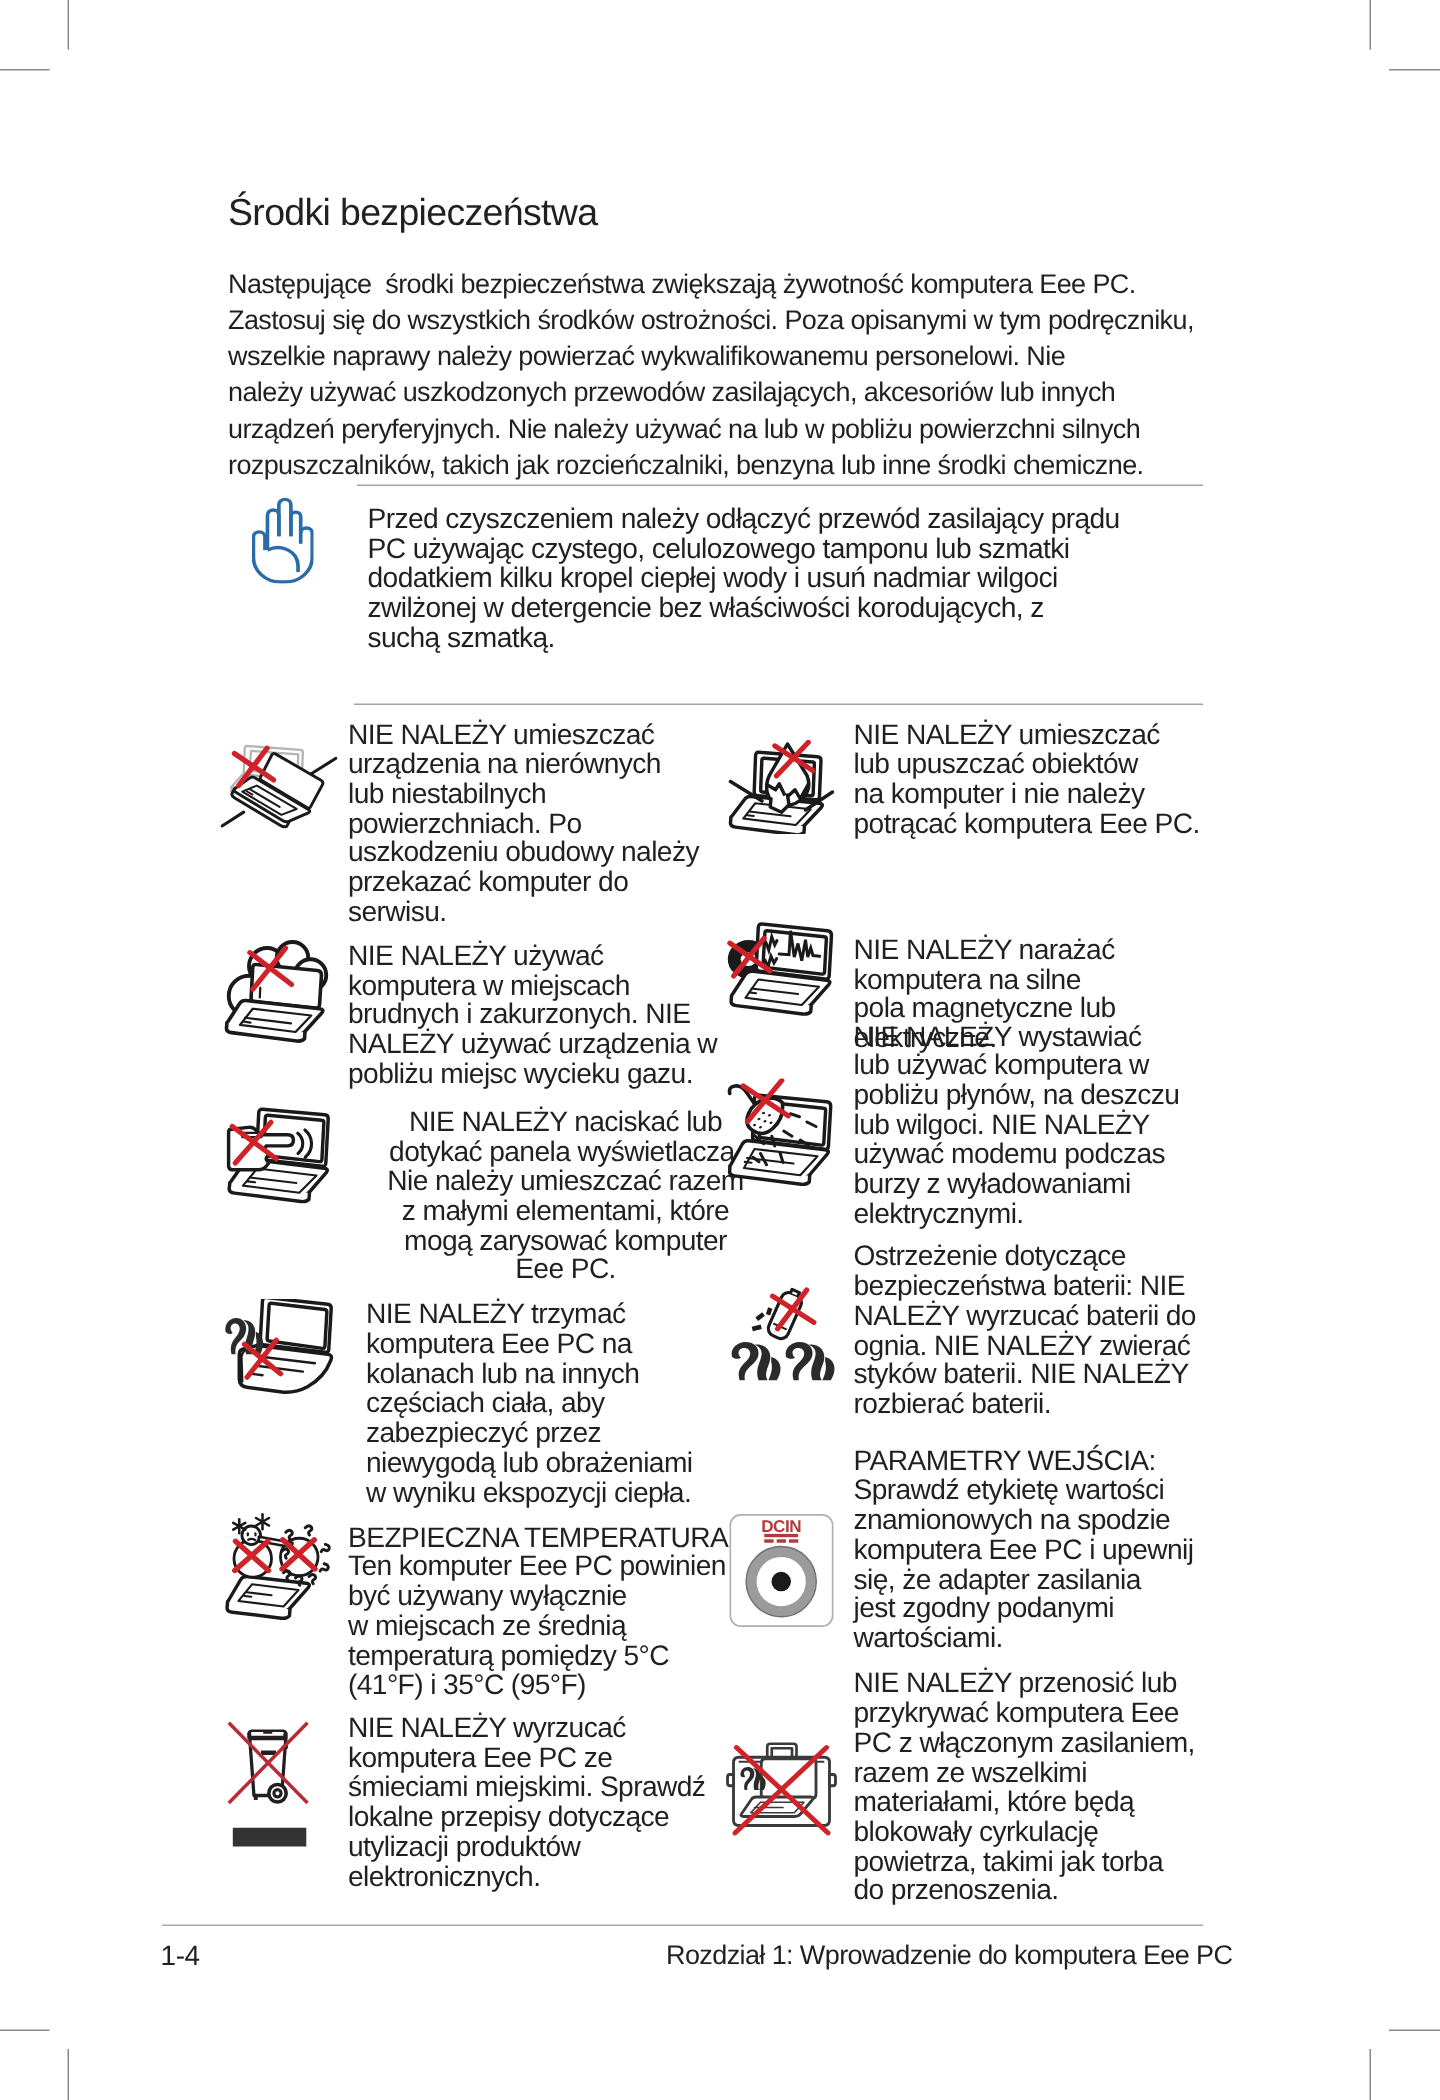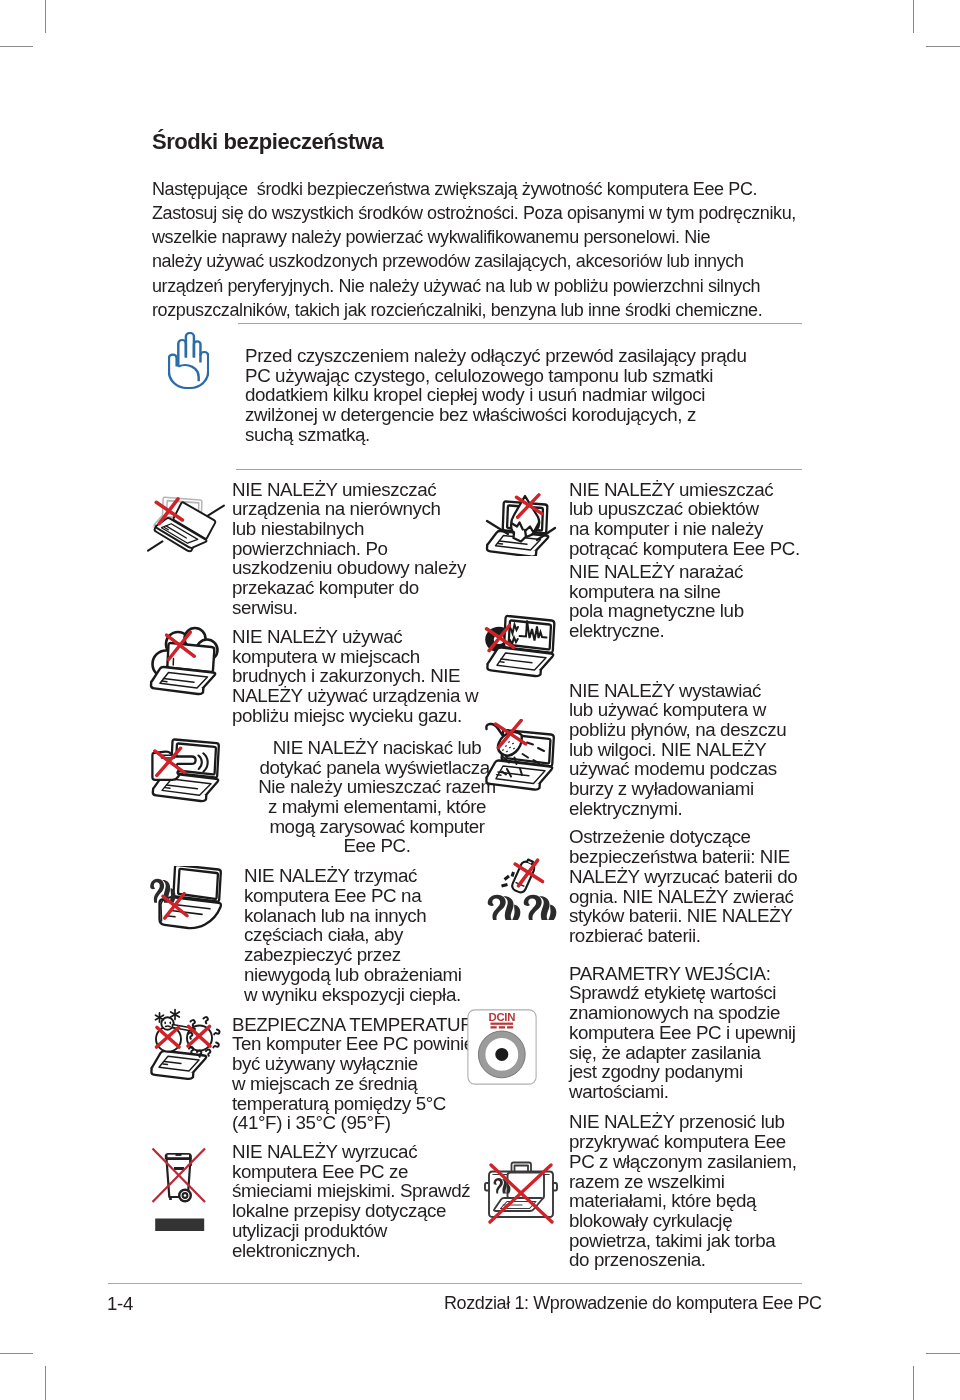--- a/index.html
+++ b/index.html
@@ -2,21 +2,21 @@
 <html><head>
 <meta charset="utf-8">
 <title>Srodki bezpieczenstwa</title>
 <style>
   html,body{margin:0;padding:0;background:#ffffff;}
   body{width:960px;height:1400px;overflow:hidden;position:relative;
        font-family:"Liberation Sans",sans-serif;color:#231f20;}
   .page{position:absolute;left:0;top:0;width:960px;height:1400px;background:#fff;}
   .crop{position:absolute;background:#8a8a8a;}
   .title{position:absolute;left:152px;top:130px;margin:0;
-         font-size:22px;font-weight:bold;letter-spacing:-0.45px;line-height:24.7px;white-space:nowrap;}
+         font-size:25px;font-weight:normal;letter-spacing:-0.45px;line-height:24.7px;white-space:nowrap;}
   .intro{position:absolute;left:152px;top:176.5px;width:700px;
          font-size:18px;letter-spacing:-0.4px;line-height:24.28px;}
   .rule{position:absolute;height:1.1px;background:#a3a3a3;}
   .ic{position:absolute;overflow:visible;}
   .tx{position:absolute;font-size:18.8px;letter-spacing:-0.4px;line-height:19.72px;}
   .ln{display:block;white-space:pre;}
   .ftline{position:absolute;left:108px;top:1283px;width:694px;height:1.1px;background:#a9a9a9;}
   .ftl{position:absolute;left:107px;top:1292.5px;font-size:18.6px;letter-spacing:-0.25px;}
   .ftr{position:absolute;left:428px;top:1292.5px;font-size:18px;letter-spacing:-0.4px;white-space:nowrap;margin-left:16px;}
 </style>
@@ -63,21 +63,21 @@
       <span class="ln">Zastosuj się do wszystkich środków ostrożności. Poza opisanymi w tym podręczniku,</span>
       <span class="ln">wszelkie naprawy należy powierzać wykwalifikowanemu personelowi. Nie</span>
       <span class="ln">należy używać uszkodzonych przewodów zasilających, akcesoriów lub innych</span>
       <span class="ln">urządzeń peryferyjnych. Nie należy używać na lub w pobliżu powierzchni silnych</span>
       <span class="ln">rozpuszczalników, takich jak rozcieńczalniki, benzyna lub inne środki chemiczne.</span>
     </div>
 
   <div class="rule" style="left:238px;top:323px;width:564px;"></div>
   <div class="rule" style="left:236px;top:469px;width:566px;"></div>
 
-  <div class="tx" style="left:245px;top:346px;width:560px;line-height:19.72px;">
+  <div class="tx" style="left:245px;top:336px;width:560px;line-height:19.72px;">
       <span class="ln">Przed czyszczeniem należy odłączyć przewód zasilający prądu</span>
       <span class="ln">PC używając czystego, celulozowego tamponu lub szmatki</span>
       <span class="ln">dodatkiem kilku kropel ciepłej wody i usuń nadmiar wilgoci</span>
       <span class="ln">zwilżonej w detergencie bez właściwości korodujących, z</span>
       <span class="ln">suchą szmatką.</span>
     </div>
   <div class="ic" style="left:168px;top:332px;width:41px;height:57px;">
     <svg viewBox="0 0 37 57" width="41" height="57" preserveAspectRatio="none" fill="none" stroke="#2b6ca8" stroke-width="2.2" stroke-linecap="butt" stroke-linejoin="miter">
       <path d="M9.3 34.6 V11.4 a3.4 3.4 0 0 1 3.4-3.4 h0.05 a3.4 3.4 0 0 1 3.4 3.4 V25.5"></path>
       <path d="M16.15 25.5 V4.5 a3.55 3.55 0 0 1 3.55-3.55 h0.15 a3.55 3.55 0 0 1 3.55 3.55 V25.5"></path>
@@ -354,21 +354,21 @@
         <path d="M29 43.5 L34 46.5 L36.5 42.5 L41 52 L47 46.5 L50.5 52.5 L56 42.5"></path>
         <path d="M31 52.5 L30.5 58 L38 61.5 L43 56.5 L42 50"></path>
       </g>
       <g fill="none" stroke="#cf2229" stroke-width="3.4" stroke-linecap="round" transform="rotate(-6 46 26)">
         <path d="M34.5 16 L58 35"></path>
           <path d="M57 16 L33.5 36"></path>
       </g>
     </svg>
   </div>
 
-  <div class="tx" style="left:569px;top:562px;width:250px;">
+  <div class="tx" style="left:569px;top:623px;width:250px;">
       <span class="ln">NIE NALEŻY narażać</span>
       <span class="ln">komputera na silne</span>
       <span class="ln">pola magnetyczne lub</span>
       <span class="ln">elektryczne.</span>
     </div>
   <div class="ic" style="left:483px;top:606px;width:76px;height:76px;">
     <svg viewBox="0 0 76 76" width="76" height="76">
       <g fill="#1a1a1a" stroke="#1a1a1a" stroke-width="1.6">
           <ellipse cx="16" cy="33.5" rx="13" ry="12"></ellipse>
         </g>
@@ -478,21 +478,21 @@
 
   <div class="tx" style="left:569px;top:963.7px;width:250px;">
       <span class="ln">PARAMETRY WEJŚCIA:</span>
       <span class="ln">Sprawdź etykietę wartości</span>
       <span class="ln">znamionowych na spodzie</span>
       <span class="ln">komputera Eee PC i upewnij</span>
       <span class="ln">się, że adapter zasilania</span>
       <span class="ln">jest zgodny podanymi</span>
       <span class="ln">wartościami.</span>
     </div>
-  <div class="ic" style="left:467px;top:1009px;width:84px;height:76px;">
+  <div class="ic" style="left:486px;top:1009px;width:84px;height:76px;">
     <svg viewBox="0 0 70 76" width="70" height="76">
       <rect x="0.9" y="0.9" width="68.2" height="74.2" rx="7" fill="#ffffff" stroke="#b0b0b0" stroke-width="1.1"></rect>
       <text x="34.8" y="12.0" text-anchor="middle" font-family="'Liberation Sans',sans-serif" font-size="11.4" font-weight="bold" fill="#b23a3a" letter-spacing="-0.3">DCIN</text>
       <rect x="23.5" y="13.6" width="22.5" height="2.2" fill="#b23a3a"></rect>
       <g fill="#b23a3a">
         <rect x="23.5" y="17.2" width="6.2" height="2.3"></rect>
         <rect x="31.8" y="17.2" width="6.2" height="2.3"></rect>
         <rect x="40.0" y="17.2" width="6.2" height="2.3"></rect>
       </g>
       <circle cx="34.8" cy="45.4" r="23.4" fill="#9b9b9b" stroke="#6f6f6f" stroke-width="0.9"></circle>

